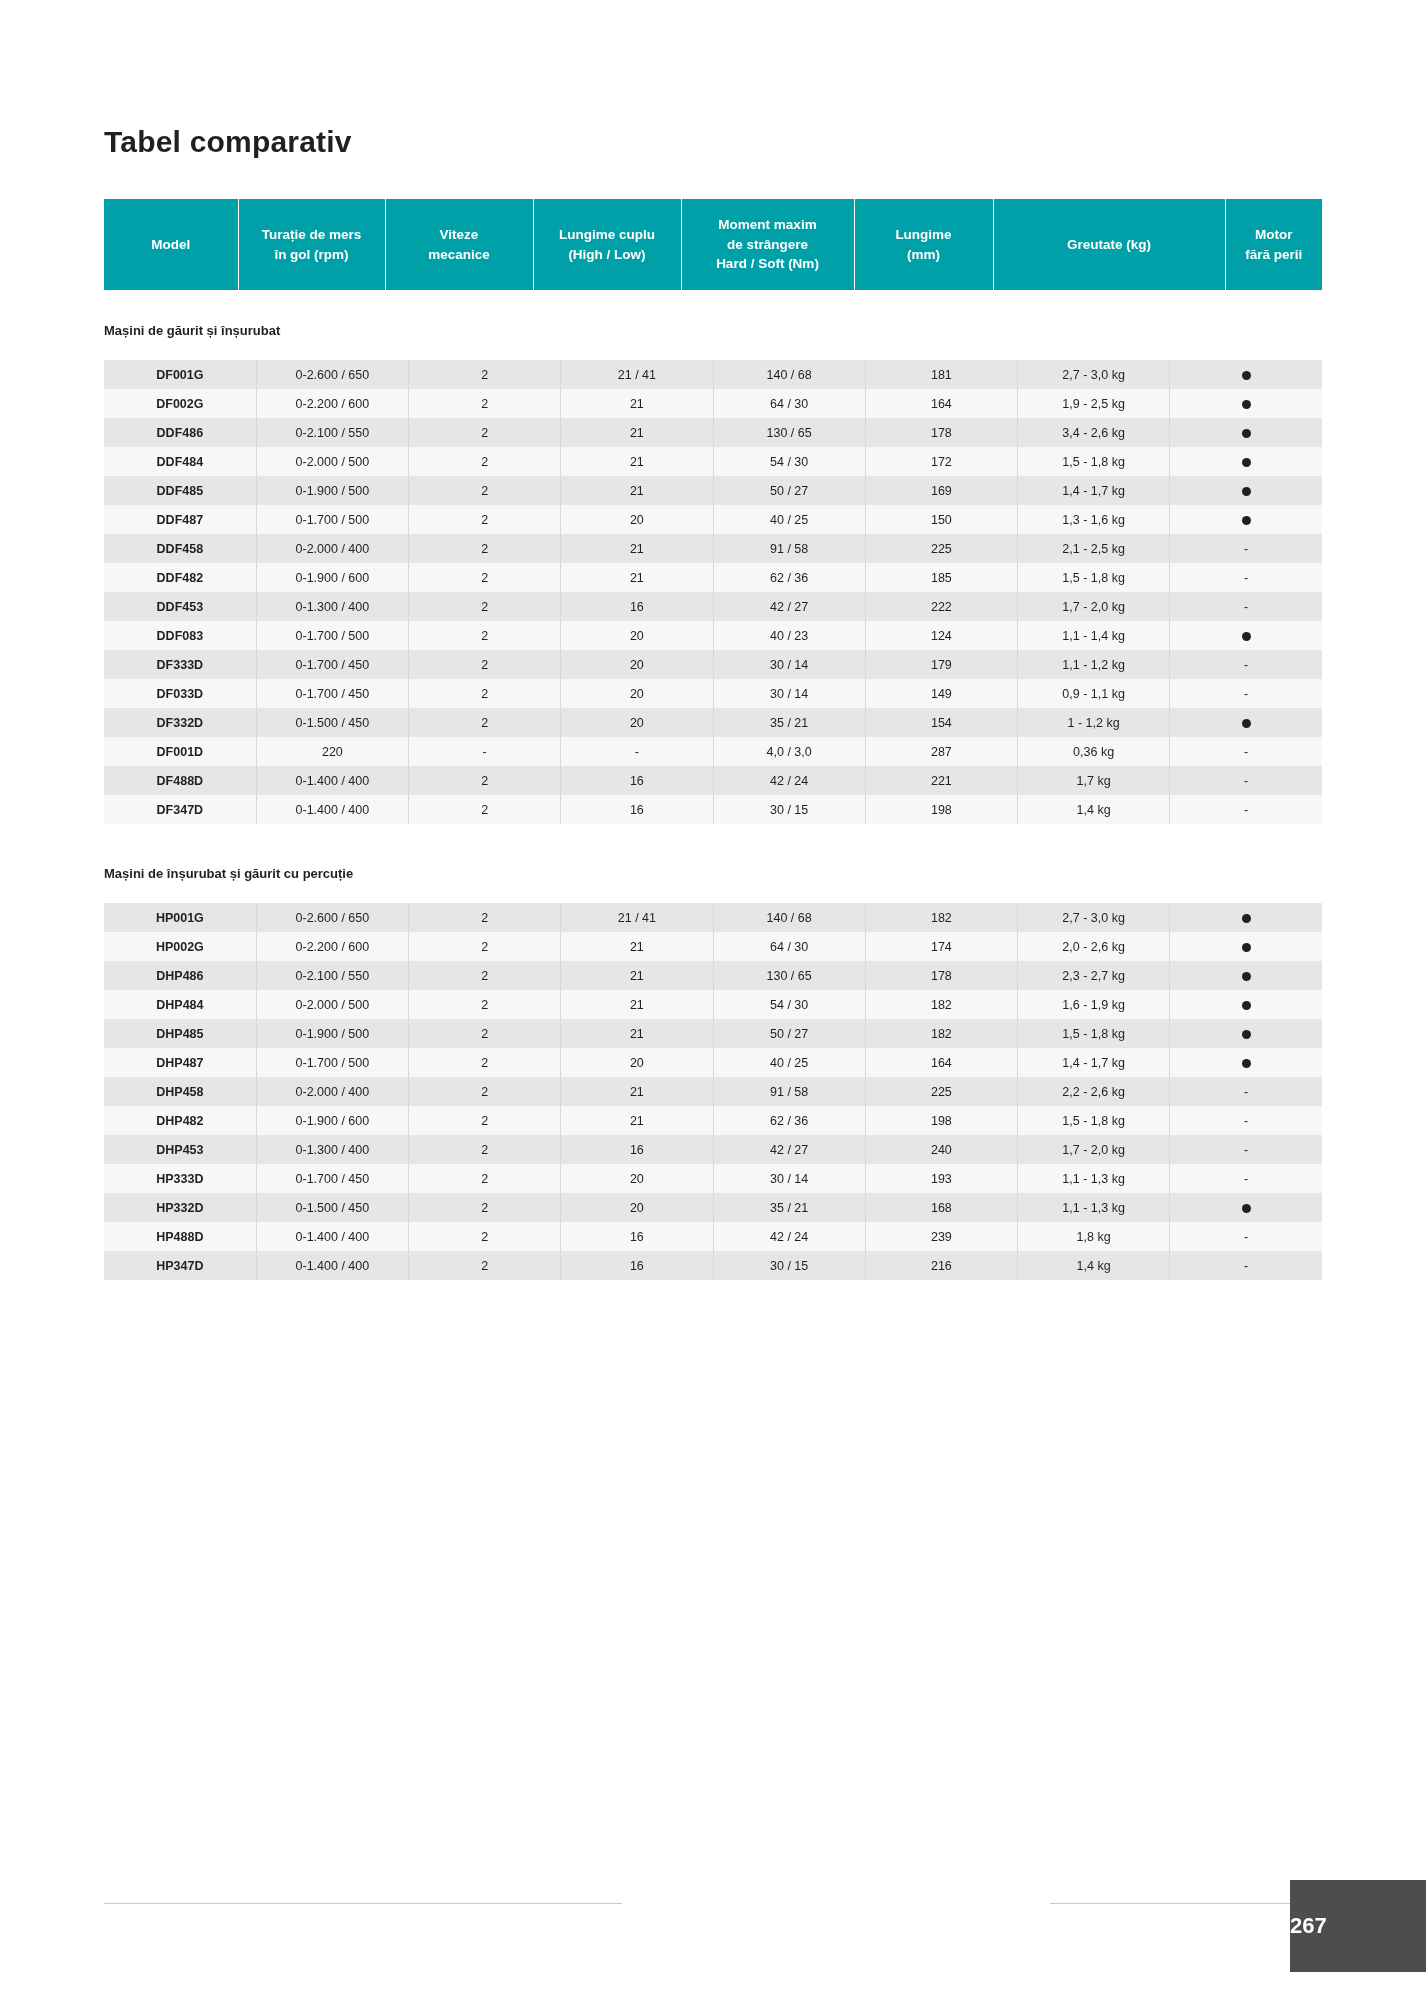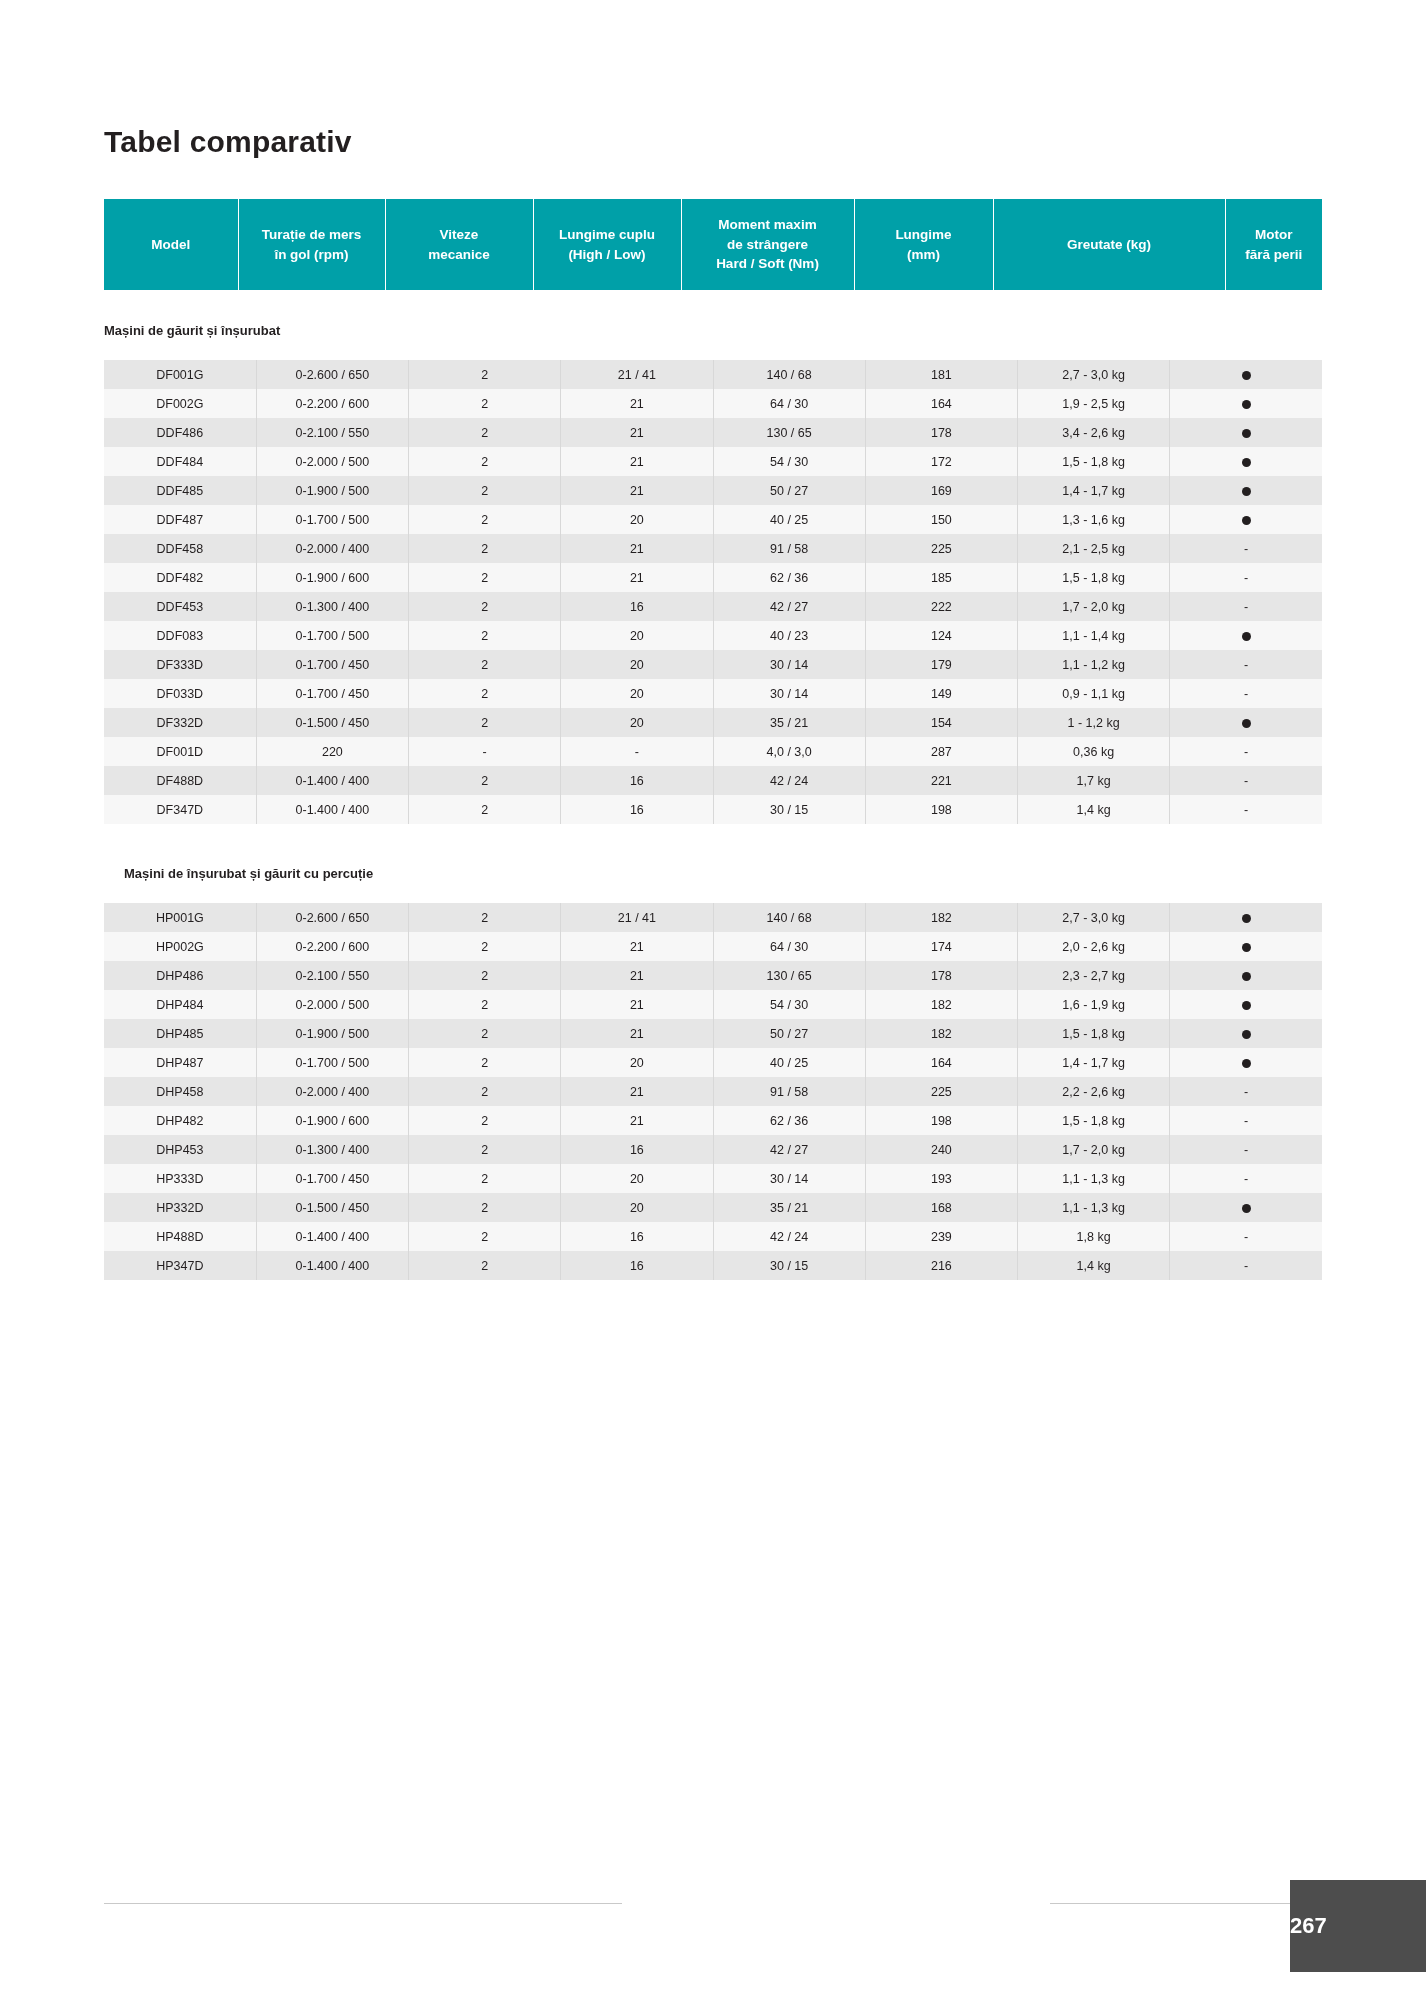--- a/index.html
+++ b/index.html
@@ -67,42 +67,41 @@
   thead th:last-child { border-right: none; }
 
   .section-title {
     font-size: 13px;
     font-weight: bold;
     color: #231f20;
     margin: 32px 0 22px 0;
   }
   .section-title.second {
     margin-top: 42px;
-    margin-left: 20px;
   }
 
   table.data {
     border-collapse: collapse;
     width: 1218px;
     table-layout: fixed;
   }
   table.data td {
     font-size: 12.5px;
     text-align: center;
     vertical-align: middle;
     height: 29px;
     padding: 0 3px;
     border-left: 1px solid #d8d8d8;
     border-right: 1px solid #d8d8d8;
     color: #231f20;
     box-sizing: border-box;
   }
   table.data tr.odd td { background: #e6e6e6; }
   table.data tr.even td { background: #f7f7f7; }
-  table.data td.first { border-left: none; }
+  table.data td.first { border-left: none; font-weight: bold; }
   table.data td.last { border-right: none; }
   .dot {
     display: inline-block;
     width: 9px;
     height: 9px;
     border-radius: 50%;
     background: #231f20;
     vertical-align: middle;
   }
   .dash {

